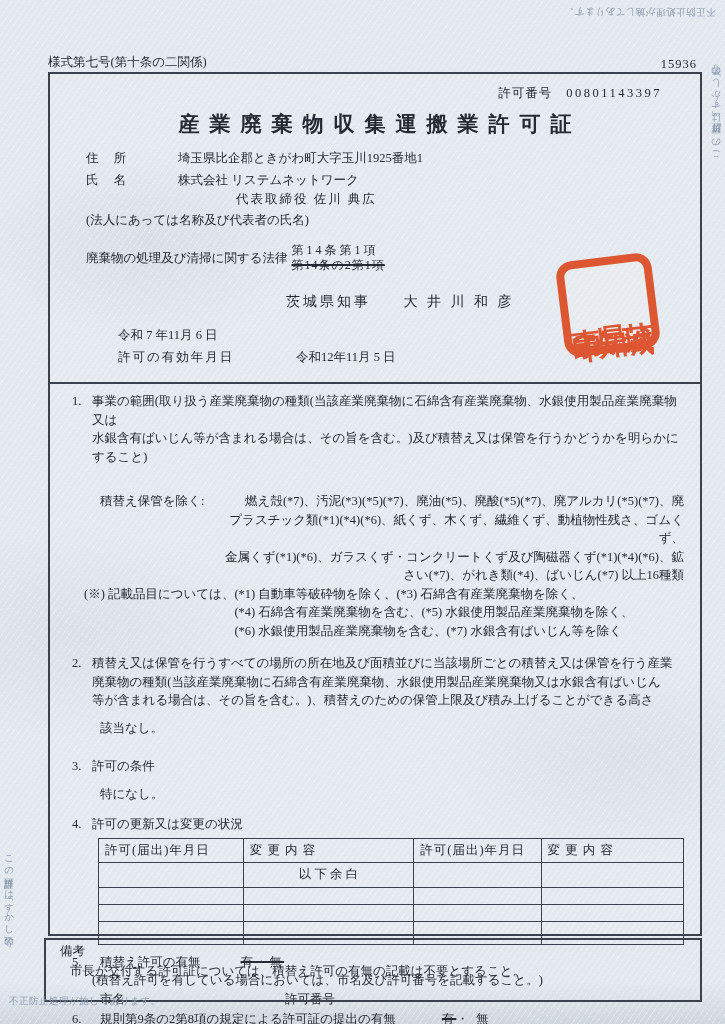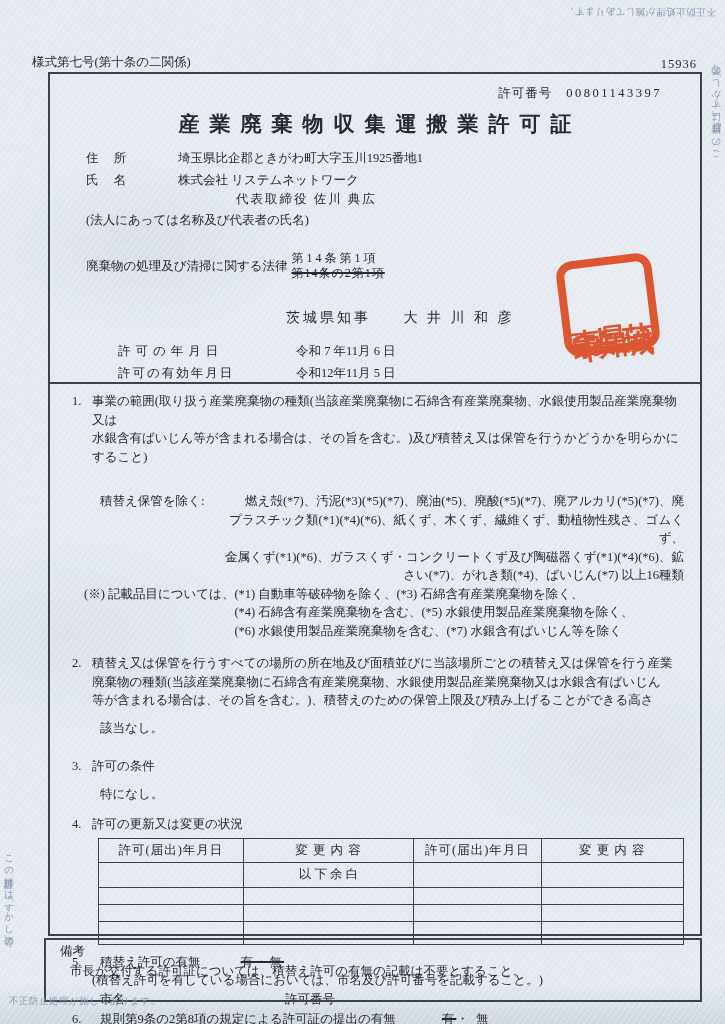--- a/index.html
+++ b/index.html
@@ -15,38 +15,38 @@
       radial-gradient(ellipse 250px 140px at 86% 74%, rgba(168,178,194,0.16), transparent 70%),
       linear-gradient(to bottom, rgba(0,0,0,0) 96%, rgba(120,130,145,0.18) 100%);
     font-family:"Liberation Serif","DejaVu Serif",serif;
     color:#262a32;
     font-size:12.5px;
     line-height:18.5px;
   }
   .pre{white-space:pre-line;}
   .struck{text-decoration:line-through;text-decoration-thickness:1.5px;}
 
-  .form-number{position:absolute;left:32px;top:53px;font-size:12.5px;}
+  .form-number{position:absolute;left:48px;top:53px;font-size:12.5px;}
   .serial{position:absolute;right:28px;top:55px;font-size:12.5px;letter-spacing:1px;}
 
   .main-box{
     position:absolute;left:48px;top:72px;width:654px;height:864px;
     border:2px solid #3c424b;box-sizing:border-box;background:rgba(255,255,255,0.06);
   }
   .sec-top{height:310px;border-bottom:2px solid #3c424b;box-sizing:border-box;
     padding:10px 26px 0 36px;position:relative;}
   .permit-no{text-align:right;padding-right:12px;letter-spacing:1px;}
   .permit-no .num{letter-spacing:2.5px;margin-left:14px;}
   .doc-title{text-align:center;font-size:21px;letter-spacing:10px;margin-top:12px;font-weight:bold;}
   .addr-row{display:flex;margin-top:3px;gap:20px;}
   .addr-row .lbl{width:72px;letter-spacing:6px;flex:0 0 auto;}
   .rep-row{margin-left:150px;margin-top:1px;letter-spacing:2px;}
   .corp-note{margin-top:2px;}
   .law-row{display:flex;align-items:center;margin-top:10px;}
-  .law-stack{display:inline-block;margin:12px 4px;vertical-align:middle;line-height:15px;font-size:12px;}
+  .law-stack{display:inline-block;margin:4px 4px;vertical-align:middle;line-height:15px;font-size:12px;}
   .law-stack .u{letter-spacing:3px;}
   .law-stack .d{letter-spacing:1px;}
   .gov-row{margin-top:16px;margin-left:200px;font-size:14px;letter-spacing:3px;}
   .gov-row .t{margin-right:26px;}
   .date-row{display:flex;margin-top:4px;margin-left:32px;}
   .date-row .lbl{width:178px;flex:0 0 auto;letter-spacing:2px;}
   .date-row.first{margin-top:14px;}
   .date-row.first .lbl{letter-spacing:5px;}
 
   .seal{
@@ -66,21 +66,21 @@
   .types-row .tl{flex:0 0 auto;}
   .note-row{display:flex;margin-top:0px;margin-left:20px;}
   .note-row .tl{flex:0 0 auto;}
   .answer{margin-left:36px;margin-top:9px;}
   .gap-md{margin-top:14px;}
 
   table.chg{border-collapse:collapse;margin:4px 0 0 34px;table-layout:fixed;}
   table.chg td{border:1.2px solid #3c424b;padding:0 6px;font-size:12.5px;overflow:hidden;}
   table.chg .c1{width:148px;} table.chg .c2{width:178px;}
   table.chg .c3{width:128px;} table.chg .c4{width:146px;}
-  table.chg .hd{text-align:center;height:23px;letter-spacing:1px;}
+  table.chg .hd{text-align:left;height:23px;letter-spacing:1px;}
   table.chg .ctr{text-align:center;}
   table.chg .r1{height:21px;} table.chg .r2{height:25px;}
   table.chg .r3{height:17px;} table.chg .r4{height:17px;} table.chg .r5{height:23px;}
 
   .i5-row{display:flex;margin-top:8px;}
   .i5-row .val{margin-left:40px;letter-spacing:2px;}
   .i5-note{margin-left:28px;}
   .i5-fields{display:flex;margin-left:36px;text-align:center;}
   .i5-fields .f2{margin-left:160px;}
   .i6-row{display:flex;margin-top:2px;}
@@ -142,21 +142,20 @@
         <span>大 井 川 和 彦</span>
       </div>
 
       <div class="seal">
         <span class="col">茨城</span>
         <span class="col">県知</span>
         <span class="col">事印</span>
       </div>
 
       <div class="date-row first">
-        <span class="lbl">許可の年月日</span>
         <span>令和 7 年11月 6 日</span>
       </div>
       <div class="date-row">
         <span class="lbl">許可の有効年月日</span>
         <span>令和12年11月 5 日</span>
       </div>
     </div>
 
     <div class="sec-body">
 

